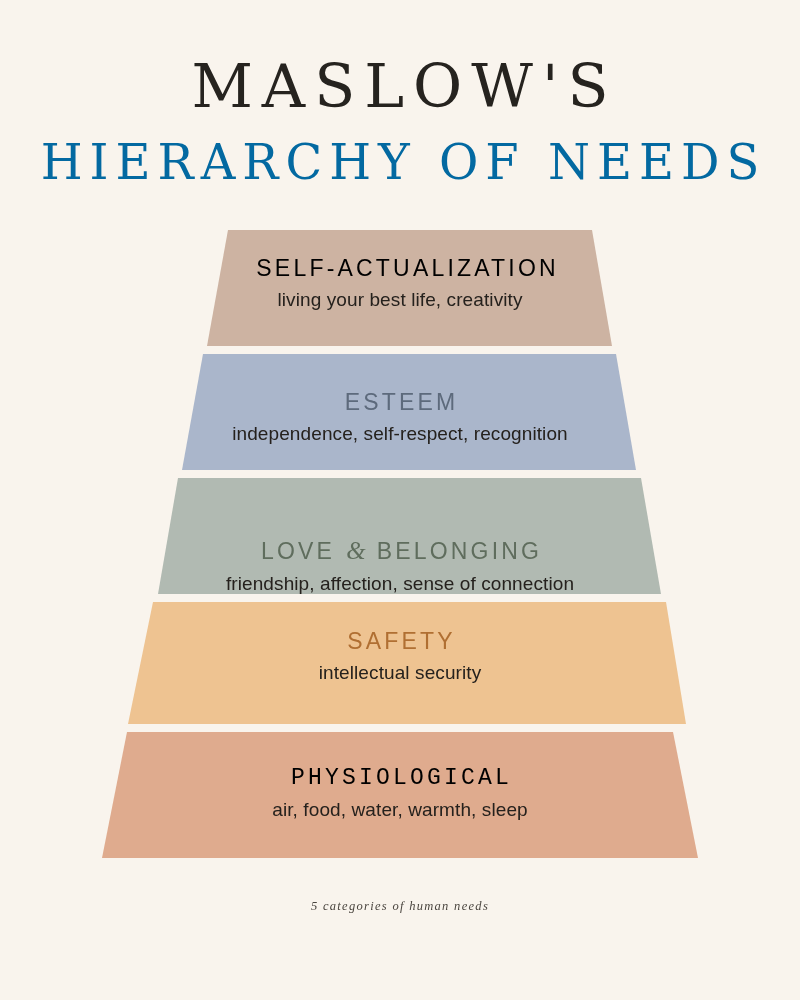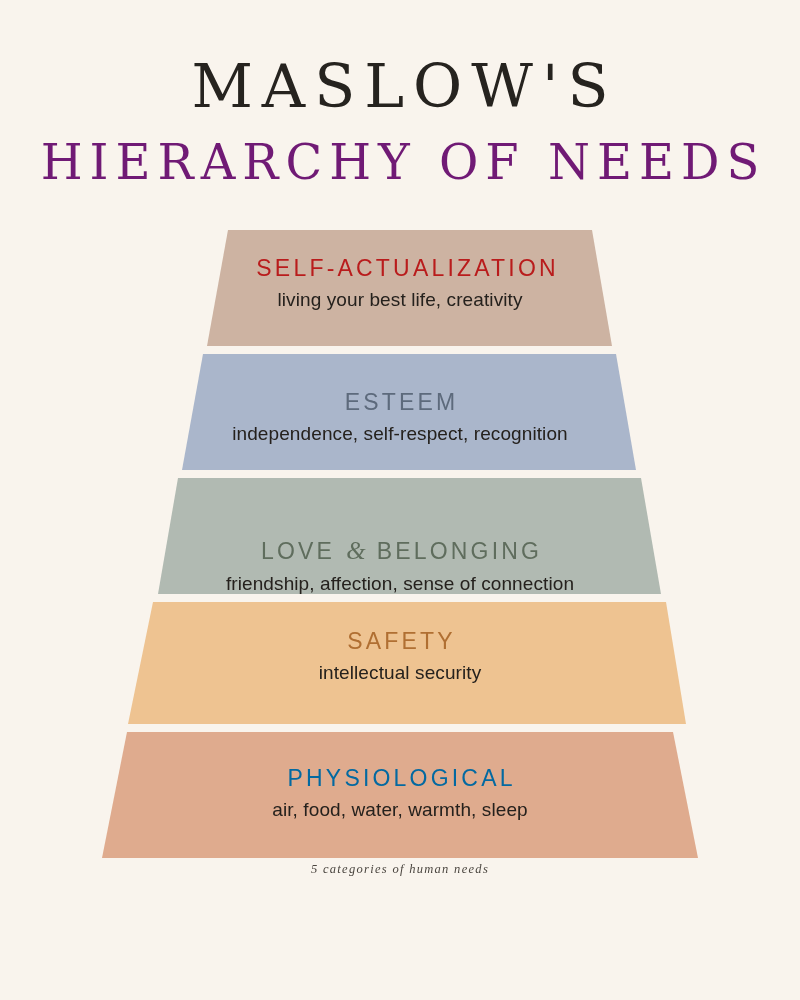--- a/index.html
+++ b/index.html
@@ -41,21 +41,21 @@
     color: #26231f;
     line-height: 1.0;
     text-indent: 9px;
   }
 
   .title-line2 {
     font-family: "DejaVu Serif", "Liberation Serif", serif;
     font-size: 48px;
     font-weight: 400;
     letter-spacing: 7px;
-    color: #701a75;
+    color: #0369a1;
     line-height: 1.0;
     margin-top: 22px;
     text-indent: 7px;
   }
 
   
   .pyramid {
     position: absolute;
     top: 0;
     left: 0;
@@ -92,21 +92,21 @@
   .amp {
     font-family: "Liberation Serif", serif;
     font-style: italic;
     font-size: 25px;
     letter-spacing: 0;
   }
 
   
   .footer-note {
     position: absolute;
-    top: 862px;
+    top: 899px;
     left: 0;
     width: 800px;
     text-align: center;
     font-family: "Liberation Serif", serif;
     font-style: italic;
     font-size: 12.5px;
     letter-spacing: 1.3px;
     color: #4a453f;
   }
 </style>
@@ -122,21 +122,21 @@
 
   <svg class="pyramid" viewBox="0 0 800 1000" width="800" height="1000" xmlns="http://www.w3.org/2000/svg">
     <polygon points="228,230 592,230 612,346 207,346" fill="#cdb3a2"></polygon>
     <polygon points="203,354 616,354 636,470 182,470" fill="#aab6cb"></polygon>
     <polygon points="178,478 641,478 661,594 158,594" fill="#b1bab2"></polygon>
     <polygon points="153,602 666,602 686,724 128,724" fill="#eec391"></polygon>
     <polygon points="127,732 673,732 698,858 102,858" fill="#dfab8e"></polygon>
   </svg>
 
   <div class="tier-text" style="top:256px;">
-    <div class="tier-heading" style="color:#b91c1c;margin-left:12px;">SELF-ACTUALIZATION</div>
+    <div class="tier-heading" style="color:#000000;margin-left:12px;">SELF-ACTUALIZATION</div>
     <div class="tier-sub">living your best life, creativity</div>
   </div>
 
   <div class="tier-text" style="top:390px;">
     <div class="tier-heading" style="color:#5d6a7c;">ESTEEM</div>
     <div class="tier-sub">independence, self-respect, recognition</div>
   </div>
 
   <div class="tier-text" style="top:537px;">
     <div class="tier-heading" style="color:#5f6d5d;"><span>LOVE</span><span class="amp" style="margin:0 11px;">&amp;</span><span>BELONGING</span></div>
@@ -144,19 +144,19 @@
   </div>
 
   <div class="tier-text" style="top:629px;">
     <div class="tier-heading" style="color:#b06f32;">SAFETY</div>
     <div class="tier-sub">
       <div>intellectual security</div>
     </div>
   </div>
 
   <div class="tier-text" style="top:766px;">
-    <div class="tier-heading" style="color:#0369a1;">PHYSIOLOGICAL</div>
+    <div class="tier-heading" style="color:#000000;font-family:Liberation Mono, monospace;">PHYSIOLOGICAL</div>
     <div class="tier-sub">air, food, water, warmth, sleep</div>
   </div>
 
   <div class="footer-note">5 categories of human needs</div>
 
 </div>
 
 </body></html>

